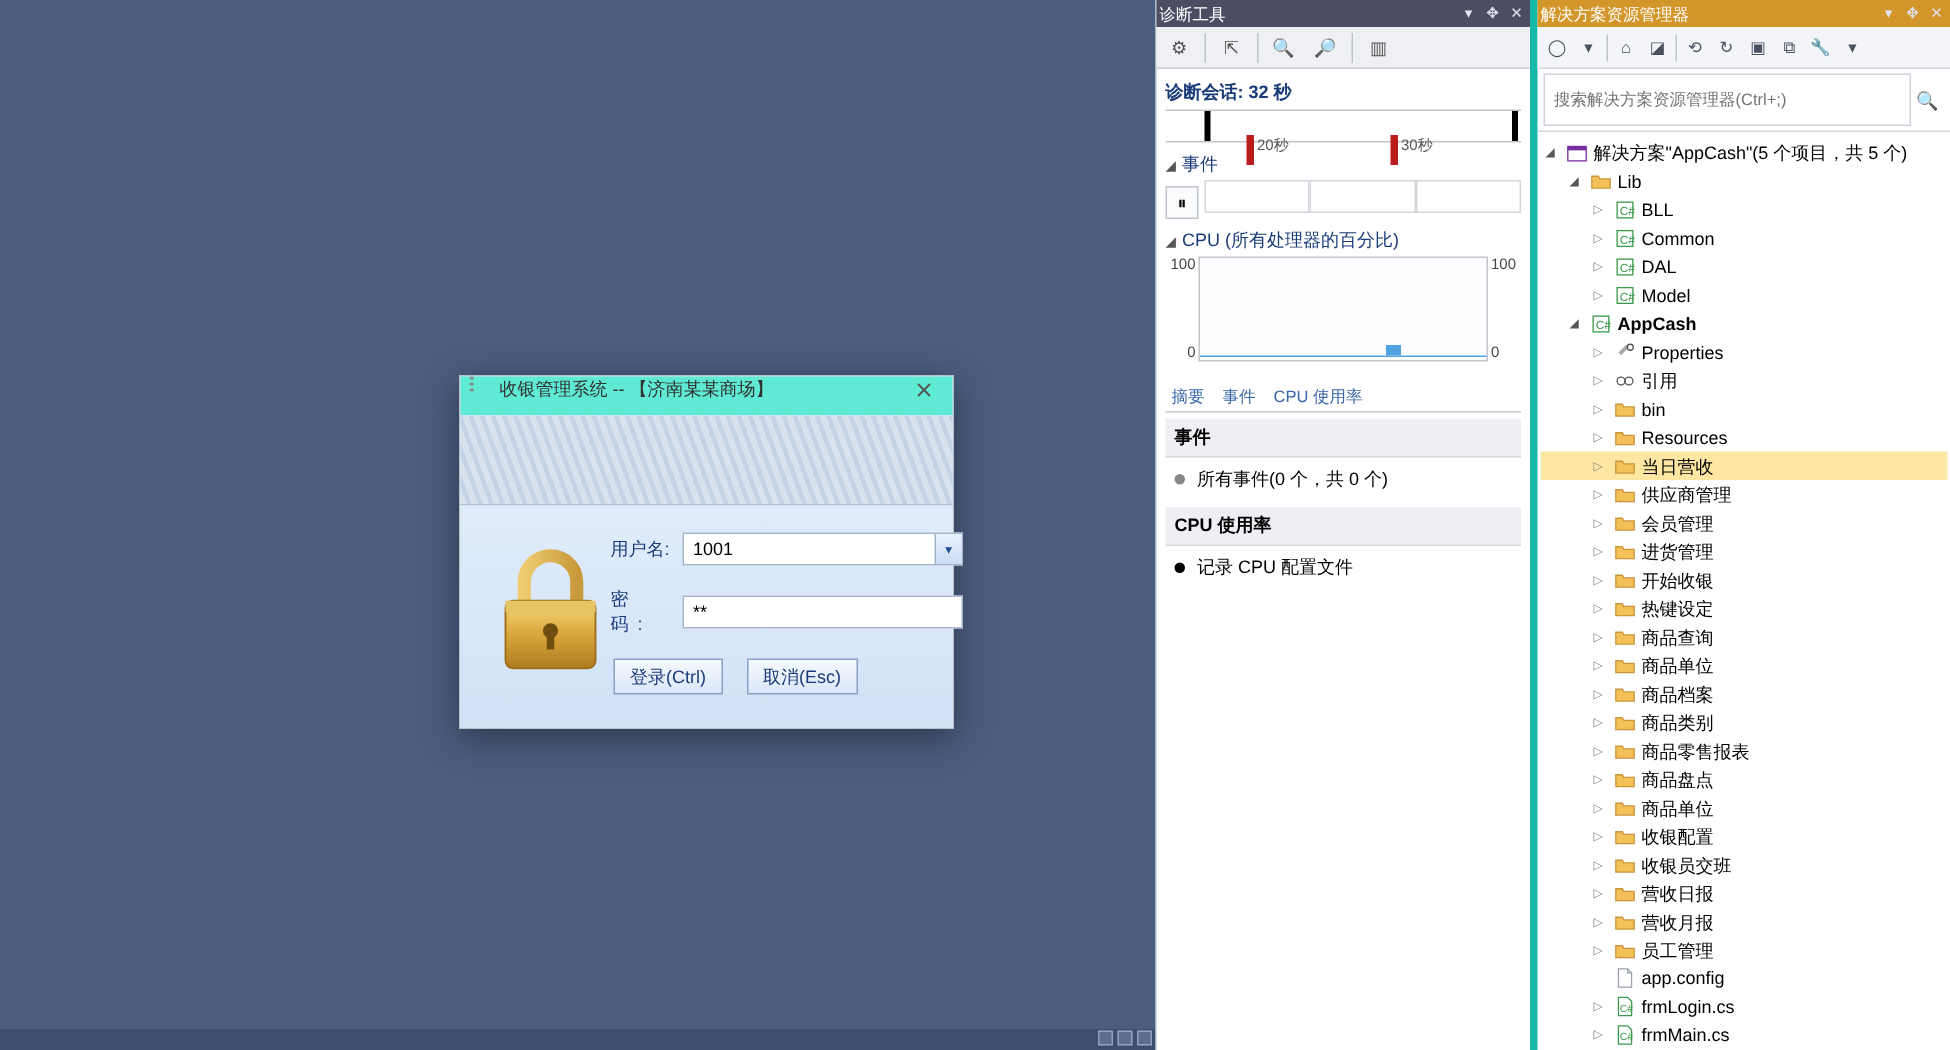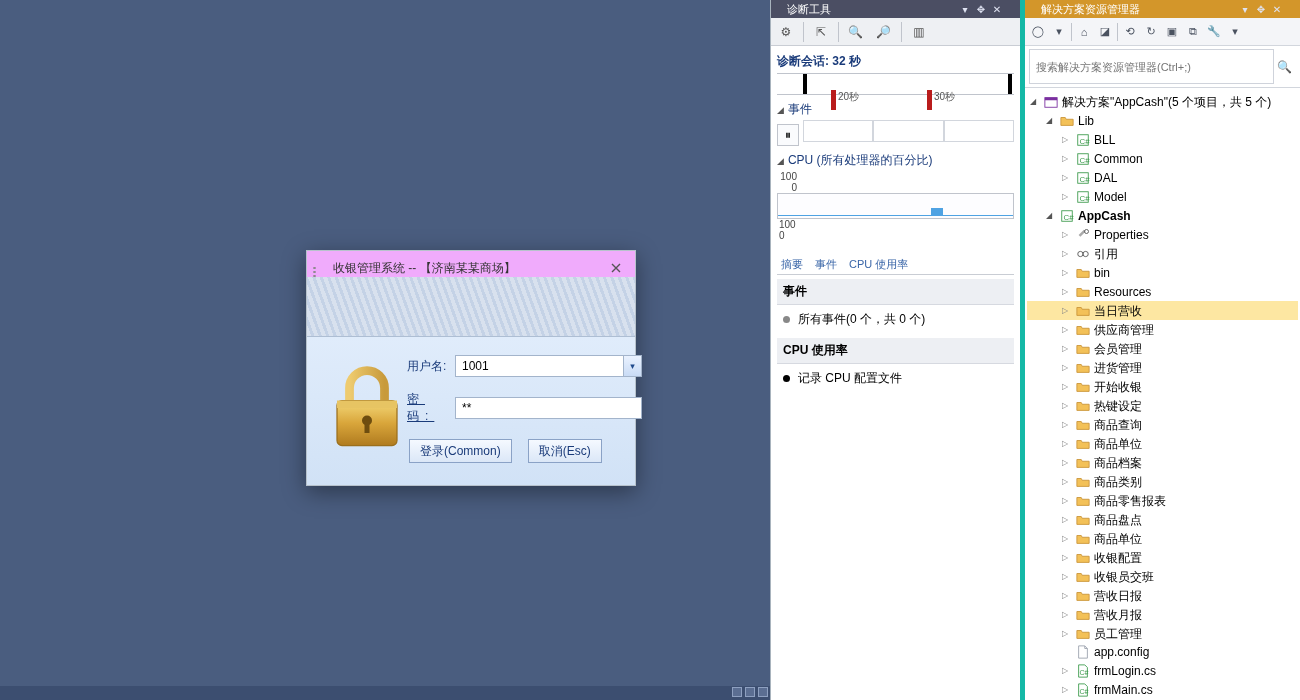--- a/index.html
+++ b/index.html
@@ -20,23 +20,23 @@
     position: absolute;
     left: 306px;
     top: 250px;
     width: 330px;
     background: #fff;
     box-shadow: 0 6px 22px rgba(0,0,0,.4);
     border: 1px solid #b7c2cc;
   }
   .login-titlebar {
     height: 26px;
-    background: #f0abfc;
+    background: #5eead4;
     display: flex;
-    align-items: flex-end;
+    align-items: flex-start;
     padding: 0 6px;
   }
   .login-handle {
     width: 14px;
     display: flex;
     flex-direction: column;
     gap: 2px;
     margin-right: 6px;
   }
   .login-handle i {
@@ -67,21 +67,21 @@
     background: linear-gradient(#e0ecfb, #d1e2f6);
     padding: 18px 20px 22px;
     display: flex;
   }
   .lock-wrap { width: 100px; display: flex; align-items: center; justify-content: center; }
   .lock-icon svg { width: 80px; height: 90px; }
 
   .login-form { flex: 1; }
   .f-row { display: flex; align-items: center; margin-bottom: 14px; }
   .f-label { width: 48px; color: #1a3b7a; }
-  .f-label.spaced { letter-spacing: 6px; text-decoration: underline; }
+  .f-label.spaced { letter-spacing: 6px; }
   .f-combo {
     flex: 1; height: 22px;
     border: 1px solid #a3b4cb;
     background: #fff;
     display: flex; align-items: center;
     position: relative;
   }
   .f-combo input {
     flex: 1; border: none; padding: 0 6px; font-size: 12px; outline: none;
     height: 100%;
@@ -116,21 +116,21 @@
     left: 770px; top: 0;
     width: 250px; height: 700px;
     background: #fff;
     border-left: 1px solid #a8b3bd;
   }
   .panel-header {
     height: 18px;
     background: #4b4e63;
     color: #fff;
     display: flex; align-items: center;
-    padding: 0 16px;
+    padding: 0 2px;
     font-size: 11px;
   }
   .panel-header .sp { flex: 1; }
   .hdr-icon {
     width: 14px; height: 14px;
     display: inline-flex; align-items: center; justify-content: center;
     color: #dfe3f2; font-size: 10px; cursor: pointer;
     margin-left: 2px;
   }
   .diag-toolbar {
@@ -182,21 +182,21 @@
     background: #fafbfd;
   }
   .event-bar {
     height: 22px; display: flex; margin-bottom: 4px;
   }
   .event-bar .cell {
     flex: 1; border: 1px solid #d2d6dd;
   }
 
   .cpu-chart {
-    position: relative; height: 70px; display: flex; flex-direction: column;
+    position: relative; height: 70px; display: flex;
   }
   .cpu-ylabel-l, .cpu-ylabel-r {
     width: 22px; display: flex; flex-direction: column; justify-content: space-between;
     font-size: 10px; color: #444;
   }
   .cpu-ylabel-l { align-items: flex-end; padding-right: 2px;}
   .cpu-ylabel-r { align-items: flex-start; padding-left: 2px;}
   .cpu-plot {
     flex: 1; border: 1px solid #c0c4cc; position: relative; background: #fdfdff;
   }
@@ -351,21 +351,21 @@
           <div class="combo-arrow">
             <span>▾</span>
           </div>
         </div>
       </div>
       <div class="f-row">
         <div class="f-label spaced">密  码:</div>
         <input class="f-input" type="text" value="**" style="">
       </div>
       <div class="btn-row">
-        <button class="vs-btn">登录(Common)</button>
+        <button class="vs-btn">登录(Ctrl)</button>
         <button class="vs-btn">取消(Esc)</button>
       </div>
     </div>
   </div>
 </div>
 
 <div class="diag-panel">
   <div class="panel-header">
     <span>诊断工具</span>
     <span class="sp"></span>

